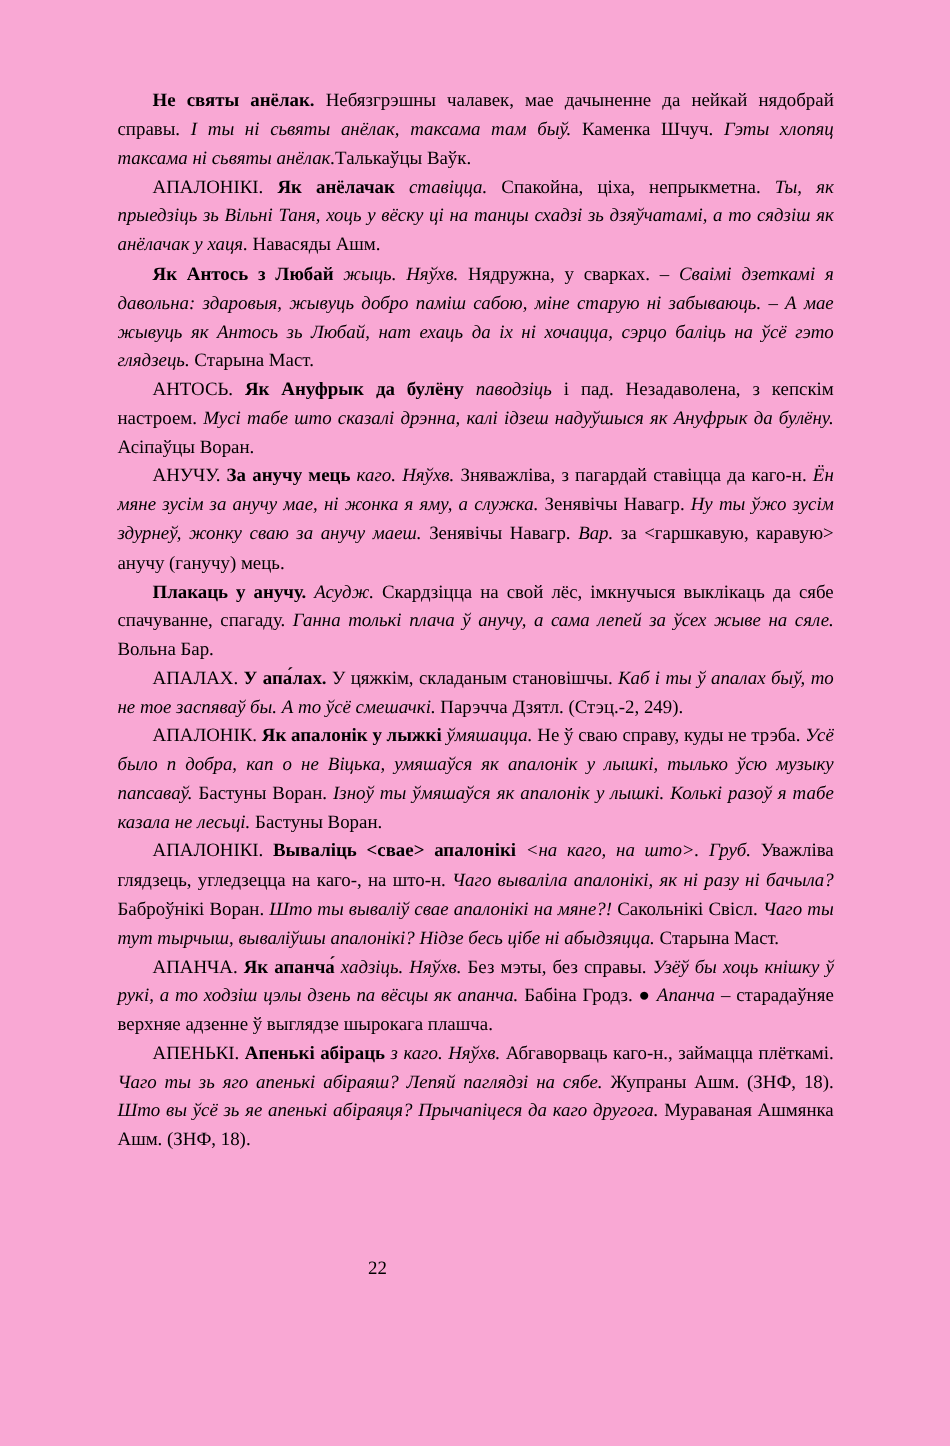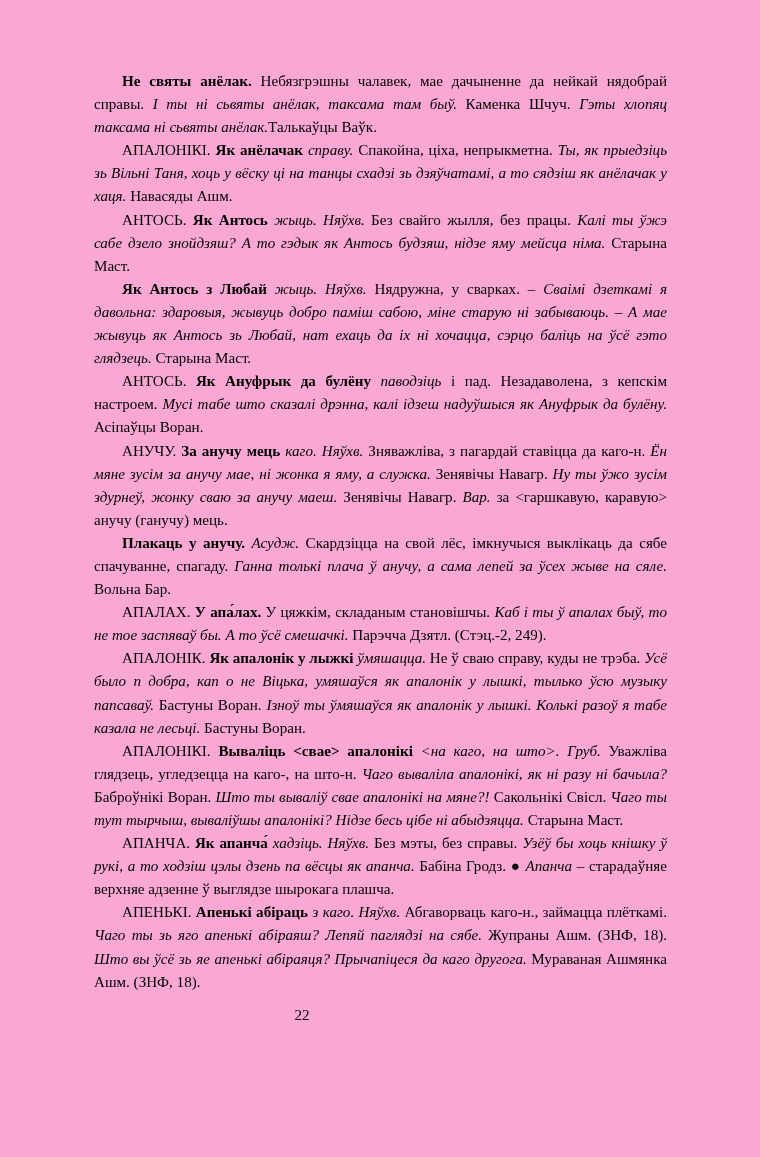--- a/index.html
+++ b/index.html
@@ -70,22 +70,21 @@
   }
 </style>
 </head>
 <body>
 
 <div class="page">
 
   <div class="text-column" id="text-column">
 
   <p class="entry"><span class="bold">Не святы анёлак.</span><span> Небязгрэшны чалавек, мае дачыненне да нейкай нядобрай справы. </span><span class="ital">І ты ні сьвяты анёлак,  таксама там быў.</span><span> Каменка Шчуч. </span><span class="ital">Гэты хлопяц таксама ні сьвяты анёлак.</span><span>Талькаўцы Ваўк.</span></p>
-      <p class="entry"><span>АПАЛОНІКІ. </span><span class="bold">Як анёлачак </span><span class="ital">справу.</span><span> Спакойна, ціха, непрыкметна. </span><span class="ital">Ты, як прыедзіць зь Вільні Таня, хоць у вёску ці на танцы схадзі зь дзяўчатамі, а то сядзіш як анёлачак у хаця.</span><span> Навасяды Ашм.</span></p>
-      <p class="entry"><span>АНТОСЬ. </span><span class="bold">Як Антось </span><span class="ital">жыць. Няўхв.</span><span> Без свайго жылля, без працы. </span><span class="ital">Калі ты ўжэ сабе дзело знойдзяш? А то гэдык як Антось будзяш, нідзе яму мейсца німа.</span><span> Старына Маст.</span></p>
+      <p class="entry"><span>АПАЛОНІКІ. </span><span class="bold">Як анёлачак </span><span class="ital">ставіцца.</span><span> Спакойна, ціха, непрыкметна. </span><span class="ital">Ты, як прыедзіць зь Вільні Таня, хоць у вёску ці на танцы схадзі зь дзяўчатамі, а то сядзіш як анёлачак у хаця.</span><span> Навасяды Ашм.</span></p>
       <p class="entry sub"><span class="bold">Як Антось з Любай </span><span class="ital">жыць. Няўхв.</span><span> Нядружна, у сварках. – </span><span class="ital">Сваімі дзеткамі я давольна: здаровыя, жывуць добро паміш сабою, міне старую ні забываюць. – А мае жывуць як Антось зь Любай, нат ехаць да іх ні хочацца, сэрцо баліць на ўсё гэто глядзець.</span><span> Старына Маст.</span></p>
       <p class="entry"><span>АНТОСЬ. </span><span class="bold">Як Ануфрык да булёну </span><span class="ital">паводзіць</span><span> і пад. Незадаволена, з кепскім настроем. </span><span class="ital"> Мусі табе што сказалі дрэнна, калі ідзеш надуўшыся як Ануфрык да булёну.</span><span> Асіпаўцы Воран.</span></p>
       <p class="entry"><span>АНУЧУ. </span><span class="bold">За анучу мець </span><span class="ital">каго. Няўхв.</span><span> Зняважліва, з пагардай ставіцца да каго-н. </span><span class="ital">Ён мяне зусім за анучу мае, ні жонка я яму, а служка.</span><span> Зенявічы Навагр. </span><span class="ital">Ну ты ўжо зусім здурнеў, жонку сваю за анучу маеш.</span><span> Зенявічы Навагр. </span><span class="bi">Вар.</span><span> за &lt;гаршкавую, каравую&gt; анучу (ганучу) мець.</span></p>
       <p class="entry sub"><span class="bold">Плакаць у анучу. </span><span class="ital">Асудж.</span><span> Скардзіцца на свой лёс, імкнучыся выклікаць да сябе спачуванне, спагаду. </span><span class="ital">Ганна толькі плача ў анучу, а сама лепей за ўсех жыве на сяле.</span><span> Вольна Бар.</span></p>
       <p class="entry"><span>АПАЛАХ. </span><span class="bold">У апа́лах. </span><span>У цяжкім, складаным становішчы. </span><span class="ital">Каб і ты ў апалах быў, то не тое заспяваў бы. А то ўсё смешачкі.</span><span> Парэчча Дзятл. (Стэц.-2, 249).</span></p>
       <p class="entry"><span>АПАЛОНІК. </span><span class="bold">Як апалонік у лыжкі </span><span class="ital">ўмяшацца.</span><span> Не ў сваю справу, куды не трэба. </span><span class="ital">Усё было п добра, кап о не Віцька, умяшаўся як апалонік у лышкі, тылько ўсю музыку папсаваў.</span><span> Бастуны Воран. </span><span class="ital">Ізноў ты ўмяшаўся як апалонік у лышкі. Колькі разоў я табе казала не лесьці.</span><span> Бастуны Воран.</span></p>
       <p class="entry"><span>АПАЛОНІКІ. </span><span class="bold">Вываліць &lt;свае&gt; апалонікі </span><span class="ital">&lt;на каго, на што&gt;. Груб.</span><span> Уважліва глядзець, угледзецца на каго-, на што-н. </span><span class="ital">Чаго вываліла апалонікі, як ні разу ні бачыла?</span><span> Баброўнікі Воран. </span><span class="ital">Што ты вываліў свае апалонікі на мяне?!</span><span> Сакольнікі Свісл. </span><span class="ital">Чаго ты тут тырчыш, вываліўшы апалонікі? Нідзе бесь цібе ні абыдзяцца.</span><span> Старына Маст.</span></p>
       <p class="entry"><span>АПАНЧА. </span><span class="bold">Як апанча́ </span><span class="ital">хадзіць. Няўхв.</span><span>  Без мэты, без справы. </span><span class="ital">Узёў бы хоць кнішку ў рукі, а то ходзіш цэлы дзень па вёсцы як апанча.</span><span> Бабіна Гродз. </span><span class="bullet">●</span><span> </span><span class="ital">Апанча</span><span> – старадаўняе верхняе адзенне ў выглядзе шырокага плашча.</span></p>
       <p class="entry"><span>АПЕНЬКІ. </span><span class="bold">Апенькі абіраць </span><span class="ital">з каго. Няўхв.</span><span> Абгаворваць каго-н., займацца плёткамі. </span><span class="ital">Чаго ты зь яго апенькі абіраяш? Лепяй паглядзі на сябе.</span><span> Жупраны Ашм. (ЗНФ, 18). </span><span class="ital">Што вы ўсё зь яе апенькі абіраяця? Прычапіцеся да каго другога.</span><span> Мураваная Ашмянка Ашм. (ЗНФ, 18).</span></p>
       <p class="entry"></p>

